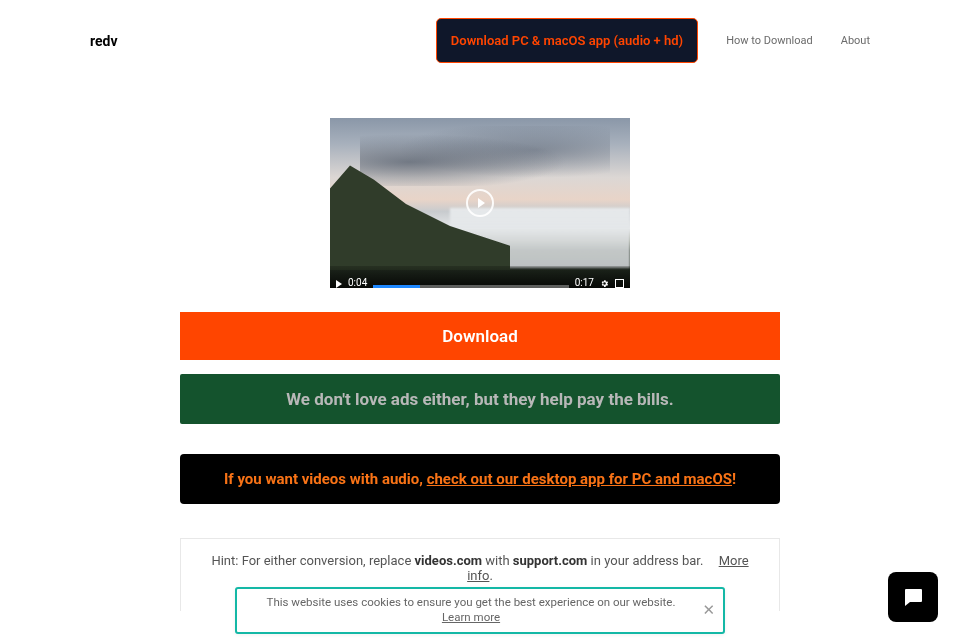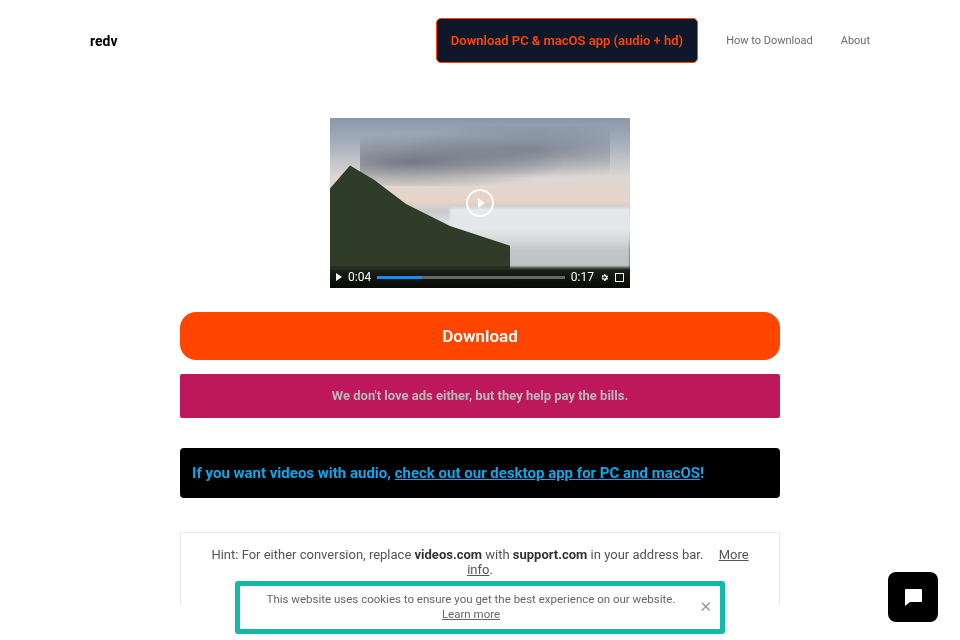--- a/index.html
+++ b/index.html
@@ -103,25 +103,25 @@
     border-left: 7px solid #fff;
     border-top: 5px solid transparent;
     border-bottom: 5px solid transparent;
   }
   .ctrl-bar {
     position: absolute;
     left: 0; right: 0; bottom: 0;
     height: 22px;
     background: linear-gradient(to top, rgba(0,0,0,.75), rgba(0,0,0,.2));
     display: flex;
-    align-items: center;
+    align-items: flex-end;
     padding: 0 6px;
     gap: 6px;
     color: #fff;
-    font-size: 12px;
+    font-size: 10px;
   }
   .ctrl-play {
     width: 0; height: 0;
     border-left: 6px solid #fff;
     border-top: 4px solid transparent;
     border-bottom: 4px solid transparent;
     cursor: pointer;
   }
   .progress {
     flex: 1;
@@ -149,41 +149,42 @@
 
   .dl-btn {
     margin-top: 24px;
     width: 100%;
     background: #ff4500;
     color: #fff;
     text-align: center;
     font-size: 17px;
     font-weight: 600;
     padding: 14px 0;
-    border-radius: 16px;
+    border-radius: 0;
     cursor: pointer;
   }
   .ads-box {
     margin-top: 14px;
     width: 100%;
-    background: #be185d;
+    background: #14532d;
     color: #b8b8b8;
     text-align: center;
     font-weight: 700;
-    font-size: 13px;
+    font-size: 17px;
     padding: 12px 16px;
     line-height: 1.55;
     border-radius: 2px;
   }
   .heart { filter: grayscale(.2); }
   .audio-box {
     margin-top: 30px;
     width: 100%;
     background: #000;
-    color: #0ea5e9;
+    color: #f97316;
+    text-align: center;
     font-size: 15px;
     font-weight: 700;
     padding: 16px 12px;
     border-radius: 4px;
   }
   .audio-box .ul { text-decoration: underline; cursor: pointer; }
   .hint-box {
     margin-top: 34px;
     width: 100%;
     border: 1px solid #e8e8e8;
@@ -197,21 +198,21 @@
   .hint-box b { color: #333; }
   .hint-box .more { text-decoration: underline; cursor: pointer; margin-left: 12px; }
 
   .cookie-bar {
     position: absolute;
     bottom: 6px;
     left: 50%;
     transform: translateX(-50%);
     width: 490px;
     background: #fff;
-    border: 5px solid #14b8a6;
+    border: 2px solid #14b8a6;
     border-radius: 3px;
     box-shadow: 0 1px 4px rgba(0,0,0,.06);
     padding: 6px 32px 6px 14px;
     font-size: 11.5px;
     color: #666;
     text-align: center;
     line-height: 1.35;
   }
   .cookie-bar .learn { text-decoration: underline; cursor: pointer; }
   .cookie-close {

